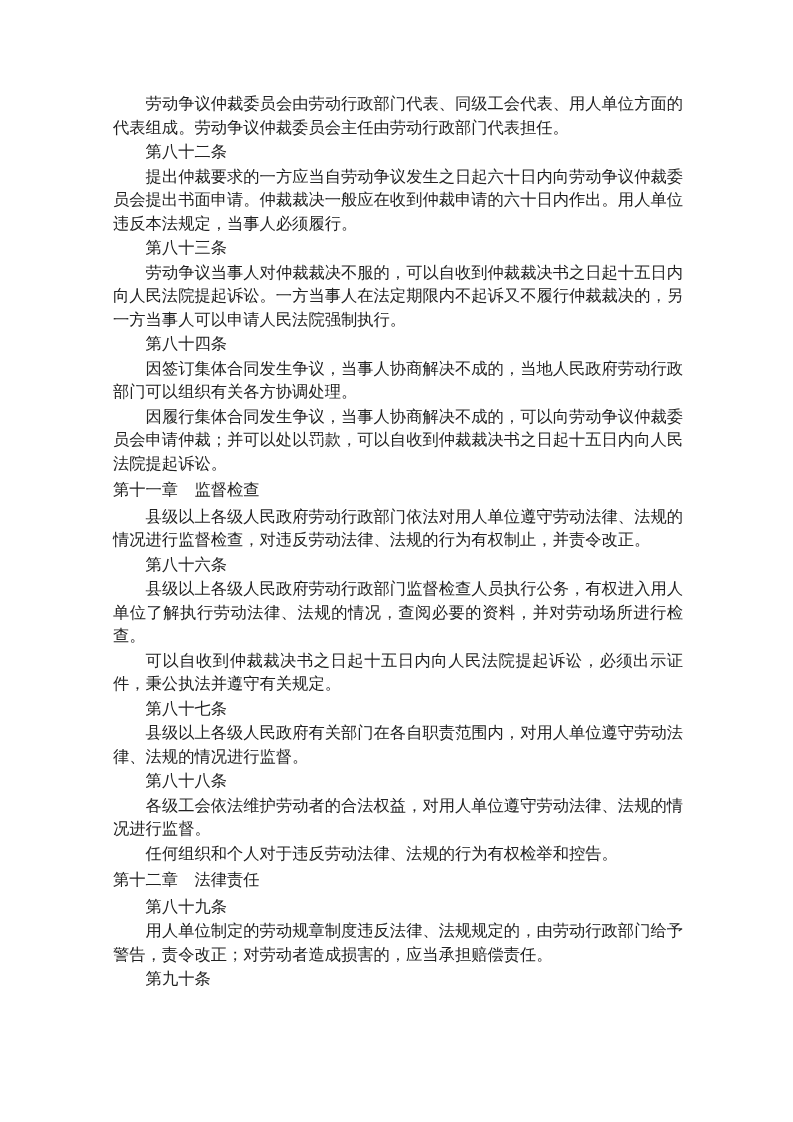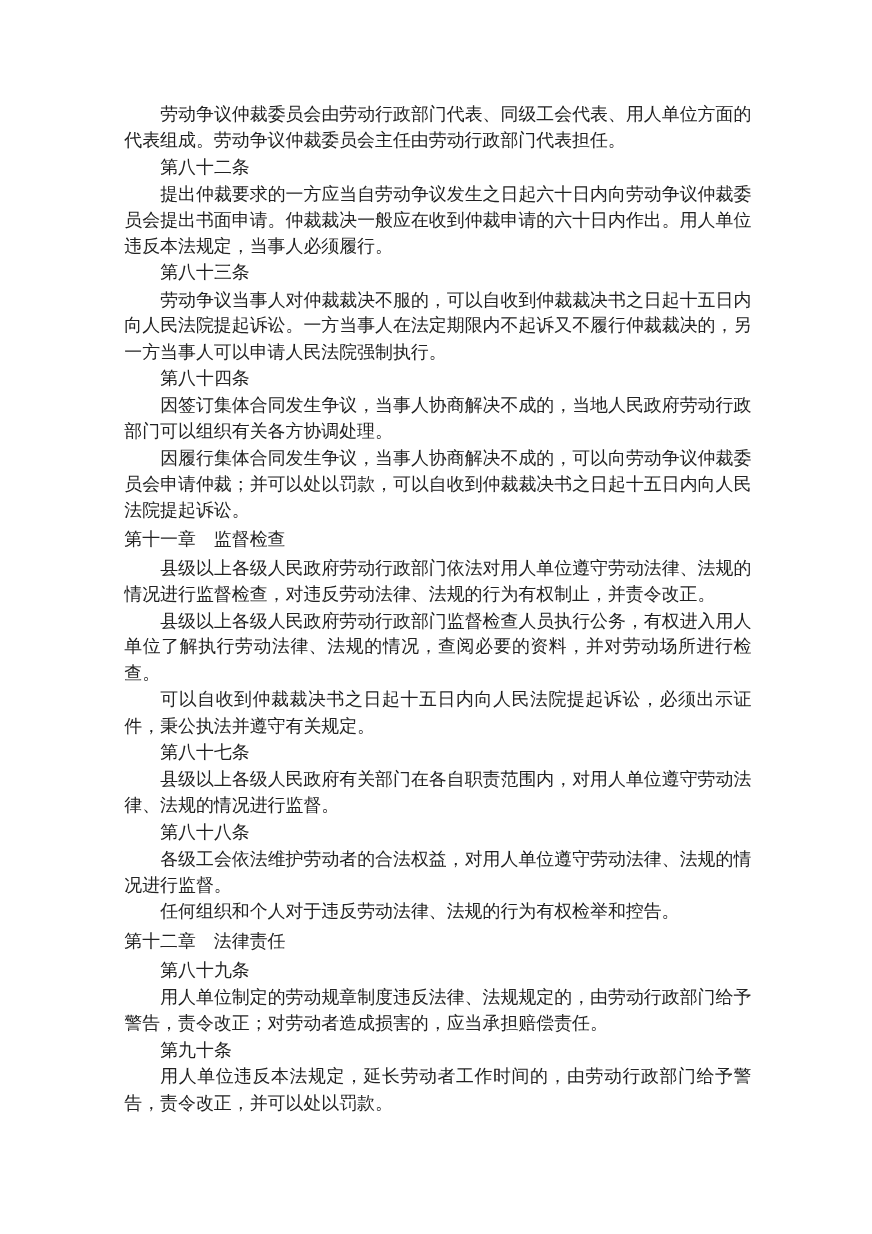--- a/index.html
+++ b/index.html
@@ -9,21 +9,21 @@
   }
   .page {
     position: relative;
     width: 793px;
     height: 1122px;
     margin: 0;
     background: #ffffff;
     overflow: hidden;
     box-sizing: border-box;
     padding: 91px 110px 0 113px;
-    font-family: Liberation Serif, serif;
+    font-family: Liberation Sans, sans-serif;
     color: #222222;
   }
   .doc-body {
     width: 570px;
     font-size: 16.3px;
     line-height: 23.5px;
     text-align: justify;
     word-break: normal;
     line-break: strict;
   }
@@ -49,26 +49,26 @@
   <p class="paragraph">劳动争议仲裁委员会由劳动行政部门代表、同级工会代表、用人单位方面的代表组成。劳动争议仲裁委员会主任由劳动行政部门代表担任。</p>
       <p class="article">第八十二条</p>
       <p class="paragraph">提出仲裁要求的一方应当自劳动争议发生之日起六十日内向劳动争议仲裁委员会提出书面申请。仲裁裁决一般应在收到仲裁申请的六十日内作出。用人单位违反本法规定，当事人必须履行。</p>
       <p class="article">第八十三条</p>
       <p class="paragraph">劳动争议当事人对仲裁裁决不服的，可以自收到仲裁裁决书之日起十五日内向人民法院提起诉讼。一方当事人在法定期限内不起诉又不履行仲裁裁决的，另一方当事人可以申请人民法院强制执行。</p>
       <p class="article">第八十四条</p>
       <p class="paragraph">因签订集体合同发生争议，当事人协商解决不成的，当地人民政府劳动行政部门可以组织有关各方协调处理。</p>
       <p class="paragraph">因履行集体合同发生争议，当事人协商解决不成的，可以向劳动争议仲裁委员会申请仲裁；并可以处以罚款，可以自收到仲裁裁决书之日起十五日内向人民法院提起诉讼。</p>
       <p class="chapter">第十一章　监督检查</p>
       <p class="paragraph">县级以上各级人民政府劳动行政部门依法对用人单位遵守劳动法律、法规的情况进行监督检查，对违反劳动法律、法规的行为有权制止，并责令改正。</p>
+      <p class="article">第八十六条</p>
       <p class="paragraph">县级以上各级人民政府劳动行政部门监督检查人员执行公务，有权进入用人单位了解执行劳动法律、法规的情况，查阅必要的资料，并对劳动场所进行检查。</p>
       <p class="paragraph">可以自收到仲裁裁决书之日起十五日内向人民法院提起诉讼，必须出示证件，秉公执法并遵守有关规定。</p>
       <p class="article">第八十七条</p>
       <p class="paragraph">县级以上各级人民政府有关部门在各自职责范围内，对用人单位遵守劳动法律、法规的情况进行监督。</p>
       <p class="article">第八十八条</p>
       <p class="paragraph">各级工会依法维护劳动者的合法权益，对用人单位遵守劳动法律、法规的情况进行监督。</p>
       <p class="paragraph">任何组织和个人对于违反劳动法律、法规的行为有权检举和控告。</p>
       <p class="chapter">第十二章　法律责任</p>
       <p class="article">第八十九条</p>
       <p class="paragraph">用人单位制定的劳动规章制度违反法律、法规规定的，由劳动行政部门给予警告，责令改正；对劳动者造成损害的，应当承担赔偿责任。</p>
       <p class="article">第九十条</p>
-      <p class="paragraph">用人单位违反本法规定，延长劳动者工作时间的，由劳动行政部门给予警告，责令改正，并可以处以罚款。</p>
     </div>
 </div>
 
 </body></html>

